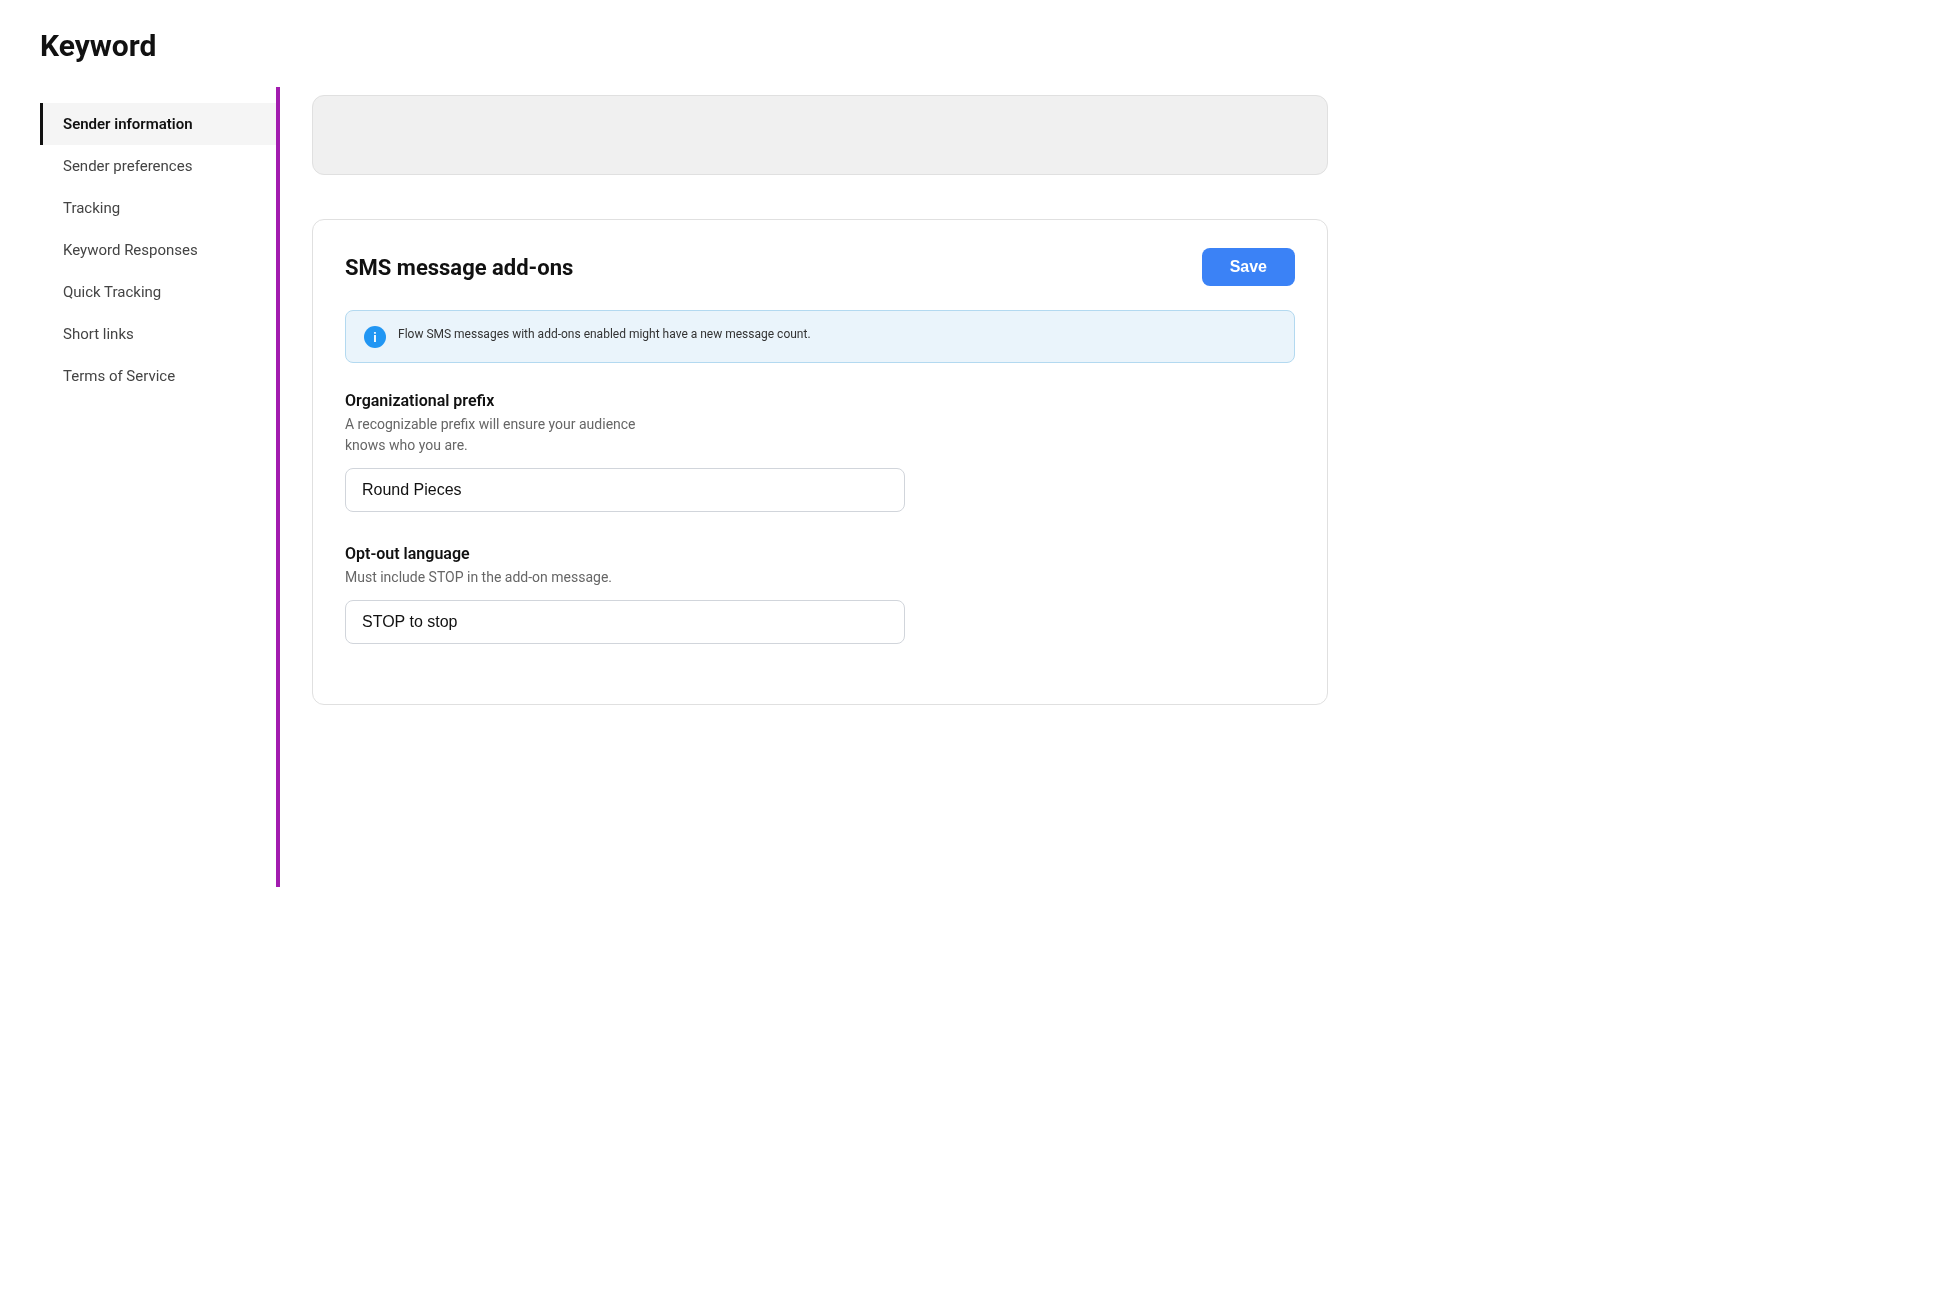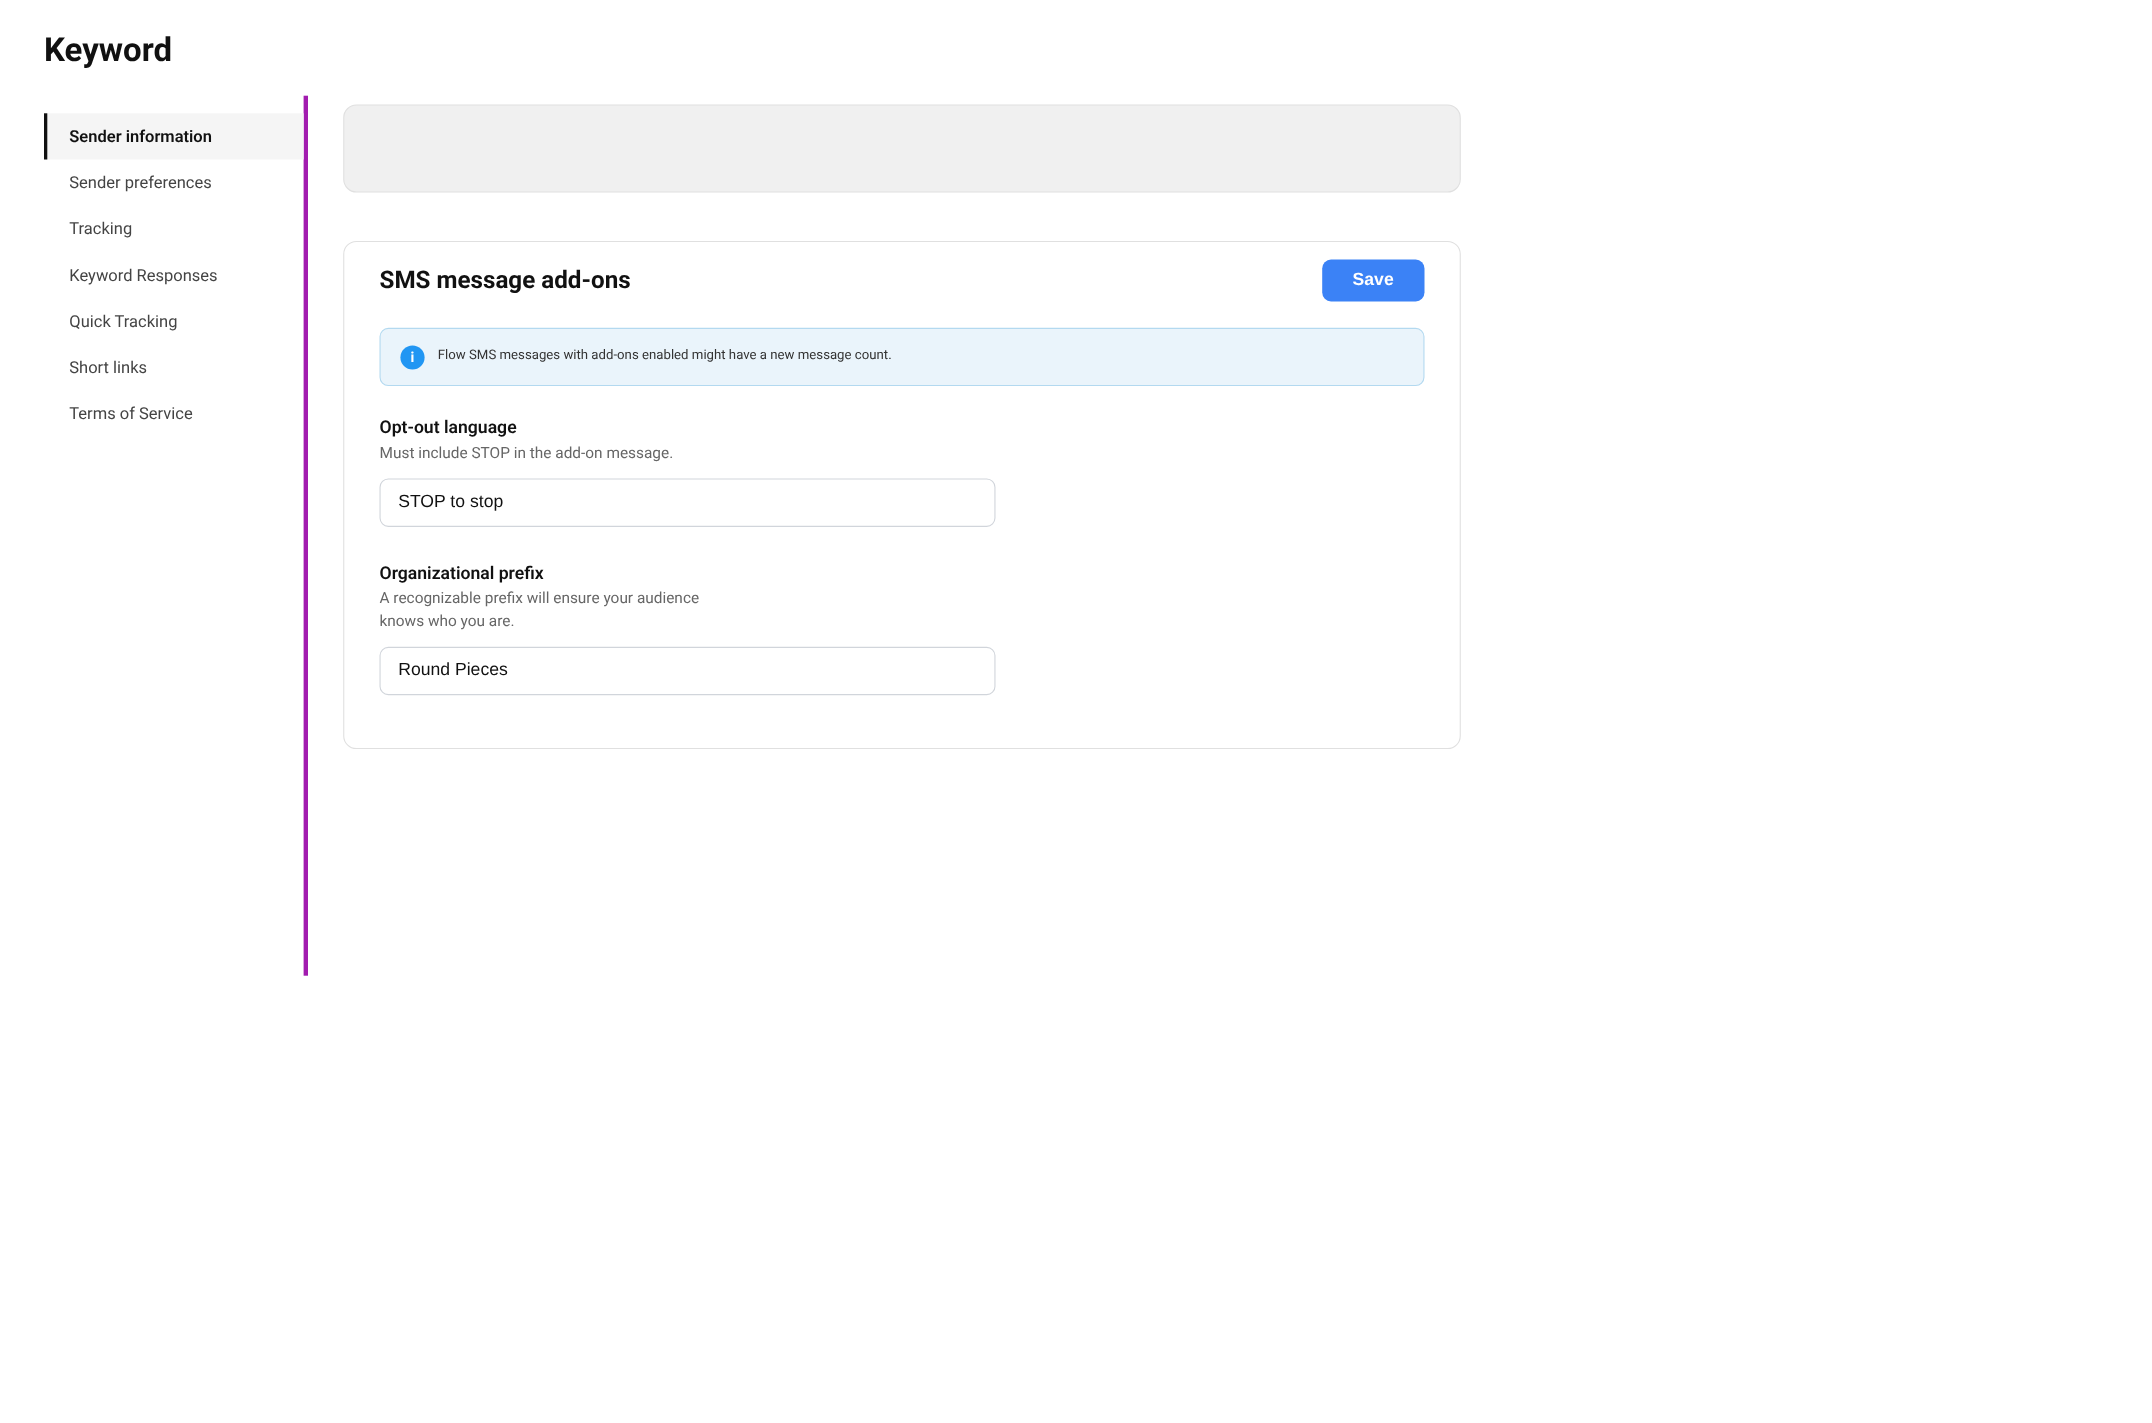--- a/index.html
+++ b/index.html
@@ -74,21 +74,21 @@
       padding: 0 32px 40px 32px;
       display: flex;
       flex-direction: column;
       gap: 24px;
     }
     
     .card {
       background: #fff;
       border: 1px solid #e0e0e0;
       border-radius: 12px;
-      padding: 16px 32px;
+      padding: 28px 32px;
       margin-top: 20px;
     }
     
     .card-top {
       background: #f0f0f0;
       border: 1px solid #e0e0e0;
       border-radius: 12px;
       height: 80px;
       margin-top: 8px;
       margin-bottom: 0;
@@ -203,29 +203,29 @@
           <h2 class="card-title">SMS message add-ons</h2>
           <button class="save-button">Save</button>
         </div>
 
         <div class="info-banner">
           <div class="info-icon">i</div>
           <span class="info-text">Flow SMS messages with add-ons enabled might have a new message count.</span>
         </div>
 
         <div class="form-section">
-          <div class="form-label">Opt-out language</div>
-          <div class="form-description">Must include STOP in the add-on message.</div>
-          <input class="form-input" type="text" value="STOP to stop" placeholder="STOP to stop" style="">
-        </div>
-
-        <div class="form-section">
           <div class="form-label">Organizational prefix</div>
           <div class="form-description">
             <span>A recognizable prefix will ensure your audience</span><br>
             <span>knows who you are.</span>
           </div>
           <input class="form-input" type="text" value="Round Pieces" placeholder="Round Pieces" style="">
         </div>
+
+        <div class="form-section">
+          <div class="form-label">Opt-out language</div>
+          <div class="form-description">Must include STOP in the add-on message.</div>
+          <input class="form-input" type="text" value="STOP to stop" placeholder="STOP to stop" style="">
+        </div>
       </div>
     </main>
   </div>
 </div>
 
 </body></html>

